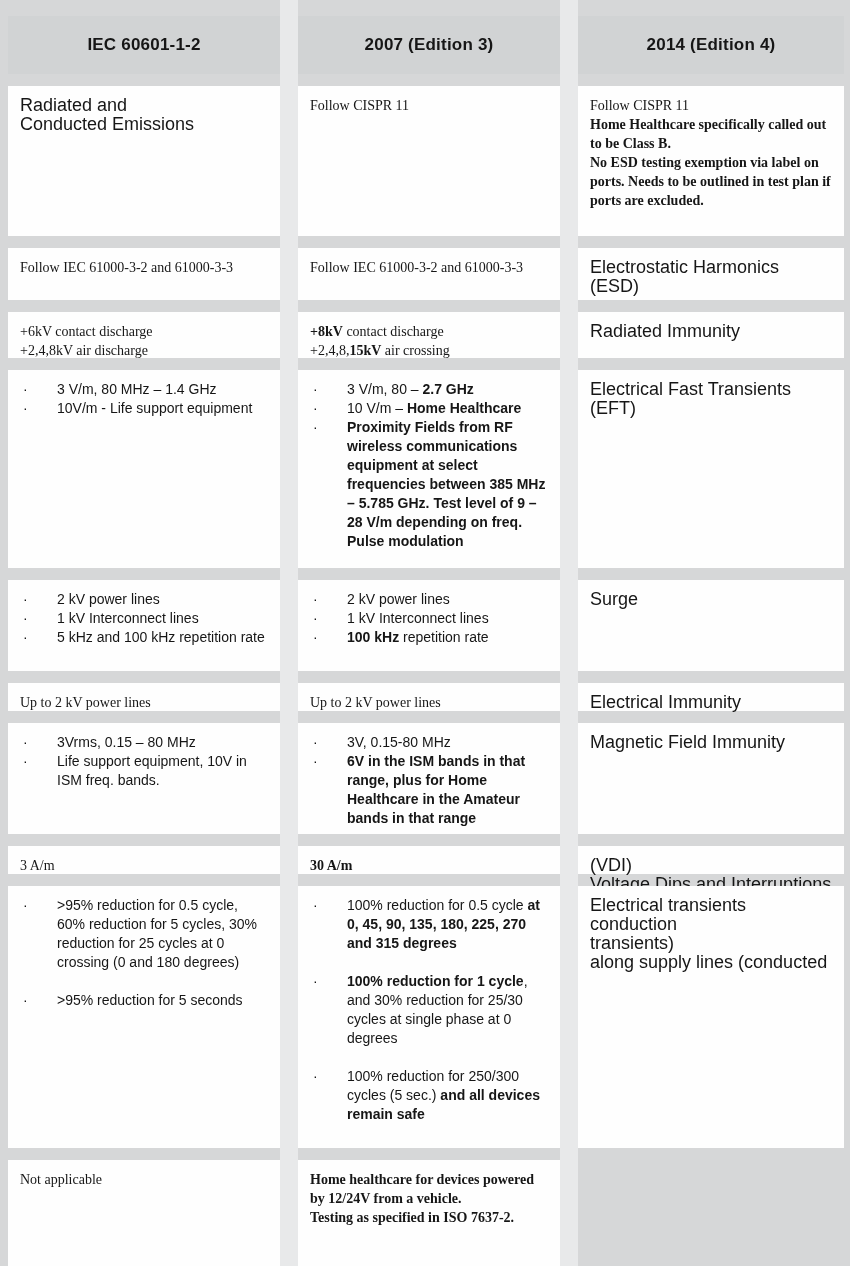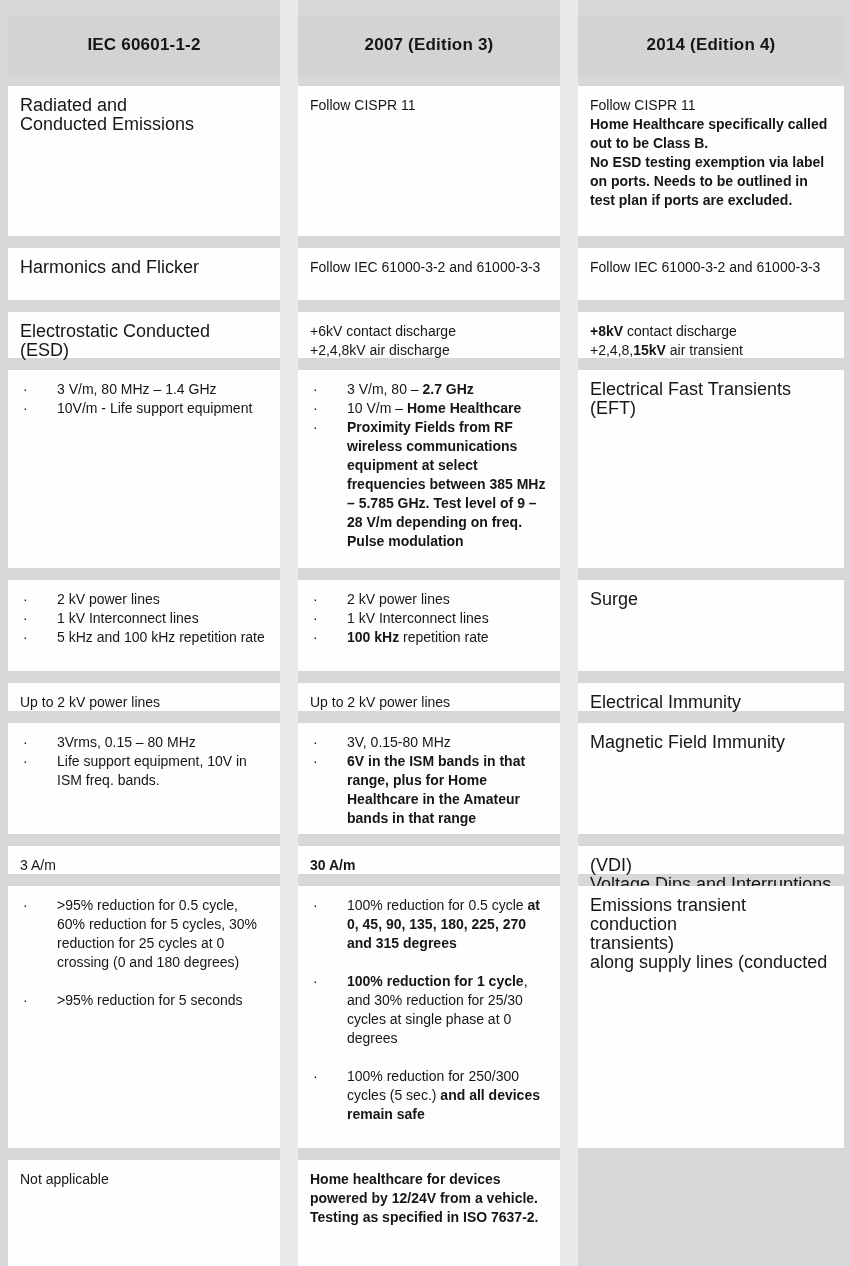--- a/index.html
+++ b/index.html
@@ -22,21 +22,21 @@
     background:transparent;
   }
   .cell{background:var(--cell_bg,#fefefe);}
   .header-cell{
     background:var(--header_bg,#d1d3d4);
     display:flex;align-items:center;justify-content:center;
     font-weight:bold;font-size:17px;letter-spacing:.2px;
   }
   .label-cell{padding:10px 12px;font-size:18px;line-height:19px;}
   .content-cell{padding:10px 12px;font-size:14px;line-height:19px;}
-  .para{margin:0;}
+  .para{margin:0;font-family:Liberation Serif, serif;}
   .bullet-item{display:flex;}
   .bullet-marker{flex:0 0 34px;padding-left:3px;}
   .spaced .bullet-item + .bullet-item{margin-top:19px;}
   .seg-b{font-weight:bold;text-align:center;}
 </style>
 </head>
 <body>
 
 <div class="page">
   <div class="gutter g1"></div>
@@ -50,40 +50,40 @@
         <div class="label-line">Conducted Emissions</div>
       </div>
       <div class="cell content-cell">
         <div class="para"><span class="seg">Follow CISPR 11</span></div>
       </div>
       <div class="cell content-cell">
         <div class="para"><span class="seg">Follow CISPR 11</span></div>
         <div class="para"><span class="seg-b">Home Healthcare specifically called out to be Class B.</span></div>
         <div class="para"><span class="seg-b">No ESD testing exemption via label on ports. Needs to be outlined in test plan if ports are excluded.</span></div>
       </div>
-      <div class="cell label-cell">
-        <div class="label-line">Harmonics and Flicker</div>
-      </div>
       <div class="cell content-cell">
         <div class="para"><span class="seg">Follow IEC 61000-3-2 and 61000-3-3</span></div>
       </div>
       <div class="cell content-cell">
         <div class="para"><span class="seg">Follow IEC 61000-3-2 and 61000-3-3</span></div>
       </div>
       <div class="cell label-cell">
-        <div class="label-line">Electrostatic Conducted</div>
+        <div class="label-line">Electrostatic Harmonics</div>
         <div class="label-line">(ESD)</div>
       </div>
       <div class="cell content-cell">
         <div class="para"><span class="seg">+6kV contact discharge</span></div>
         <div class="para"><span class="seg">+2,4,8kV air discharge</span></div>
       </div>
       <div class="cell content-cell">
         <div class="para"><span class="seg-b">+8kV</span><span class="seg"> contact discharge</span></div>
-        <div class="para"><span class="seg">+2,4,8,</span><span class="seg-b">15kV</span><span class="seg"> air transient</span></div>
+        <div class="para"><span class="seg">+2,4,8,</span><span class="seg-b">15kV</span><span class="seg"> air crossing</span></div>
+      </div>
+      <div class="cell label-cell">
+        <div class="label-line">Radiated Immunity</div>
       </div>
       <div class="cell content-cell">
         <div class="bullet-item">
           <div class="bullet-marker">·</div>
           <span><span class="seg">3 V/m, 80 MHz – 1.4 GHz</span></span>
         </div>
         <div class="bullet-item">
           <div class="bullet-marker">·</div>
           <span><span class="seg">10V/m - Life support equipment</span></span>
         </div>
@@ -196,21 +196,21 @@
         <div class="bullet-item">
           <div class="bullet-marker">·</div>
           <span><span class="seg-b">100% reduction for 1 cycle</span><span class="seg">, and 30% reduction for 25/30 cycles at single phase at 0 degrees</span></span>
         </div>
         <div class="bullet-item">
           <div class="bullet-marker">·</div>
           <span><span class="seg">100% reduction for 250/300 cycles (5 sec.) </span><span class="seg-b">and all devices remain safe</span></span>
         </div>
       </div>
       <div class="cell label-cell">
-        <div class="label-line">Emissions transient conduction</div>
+        <div class="label-line">Electrical transients conduction</div>
         <div class="label-line">transients)</div>
         <div class="label-line">along supply lines (conducted</div>
       </div>
       <div class="cell content-cell">
         <div class="para"><span class="seg">Not applicable</span></div>
       </div>
       <div class="cell content-cell">
         <div class="para"><span class="seg-b">Home healthcare for devices powered by 12/24V from a vehicle.</span></div>
         <div class="para"><span class="seg-b">Testing as specified in ISO 7637-2.</span></div>
       </div>

